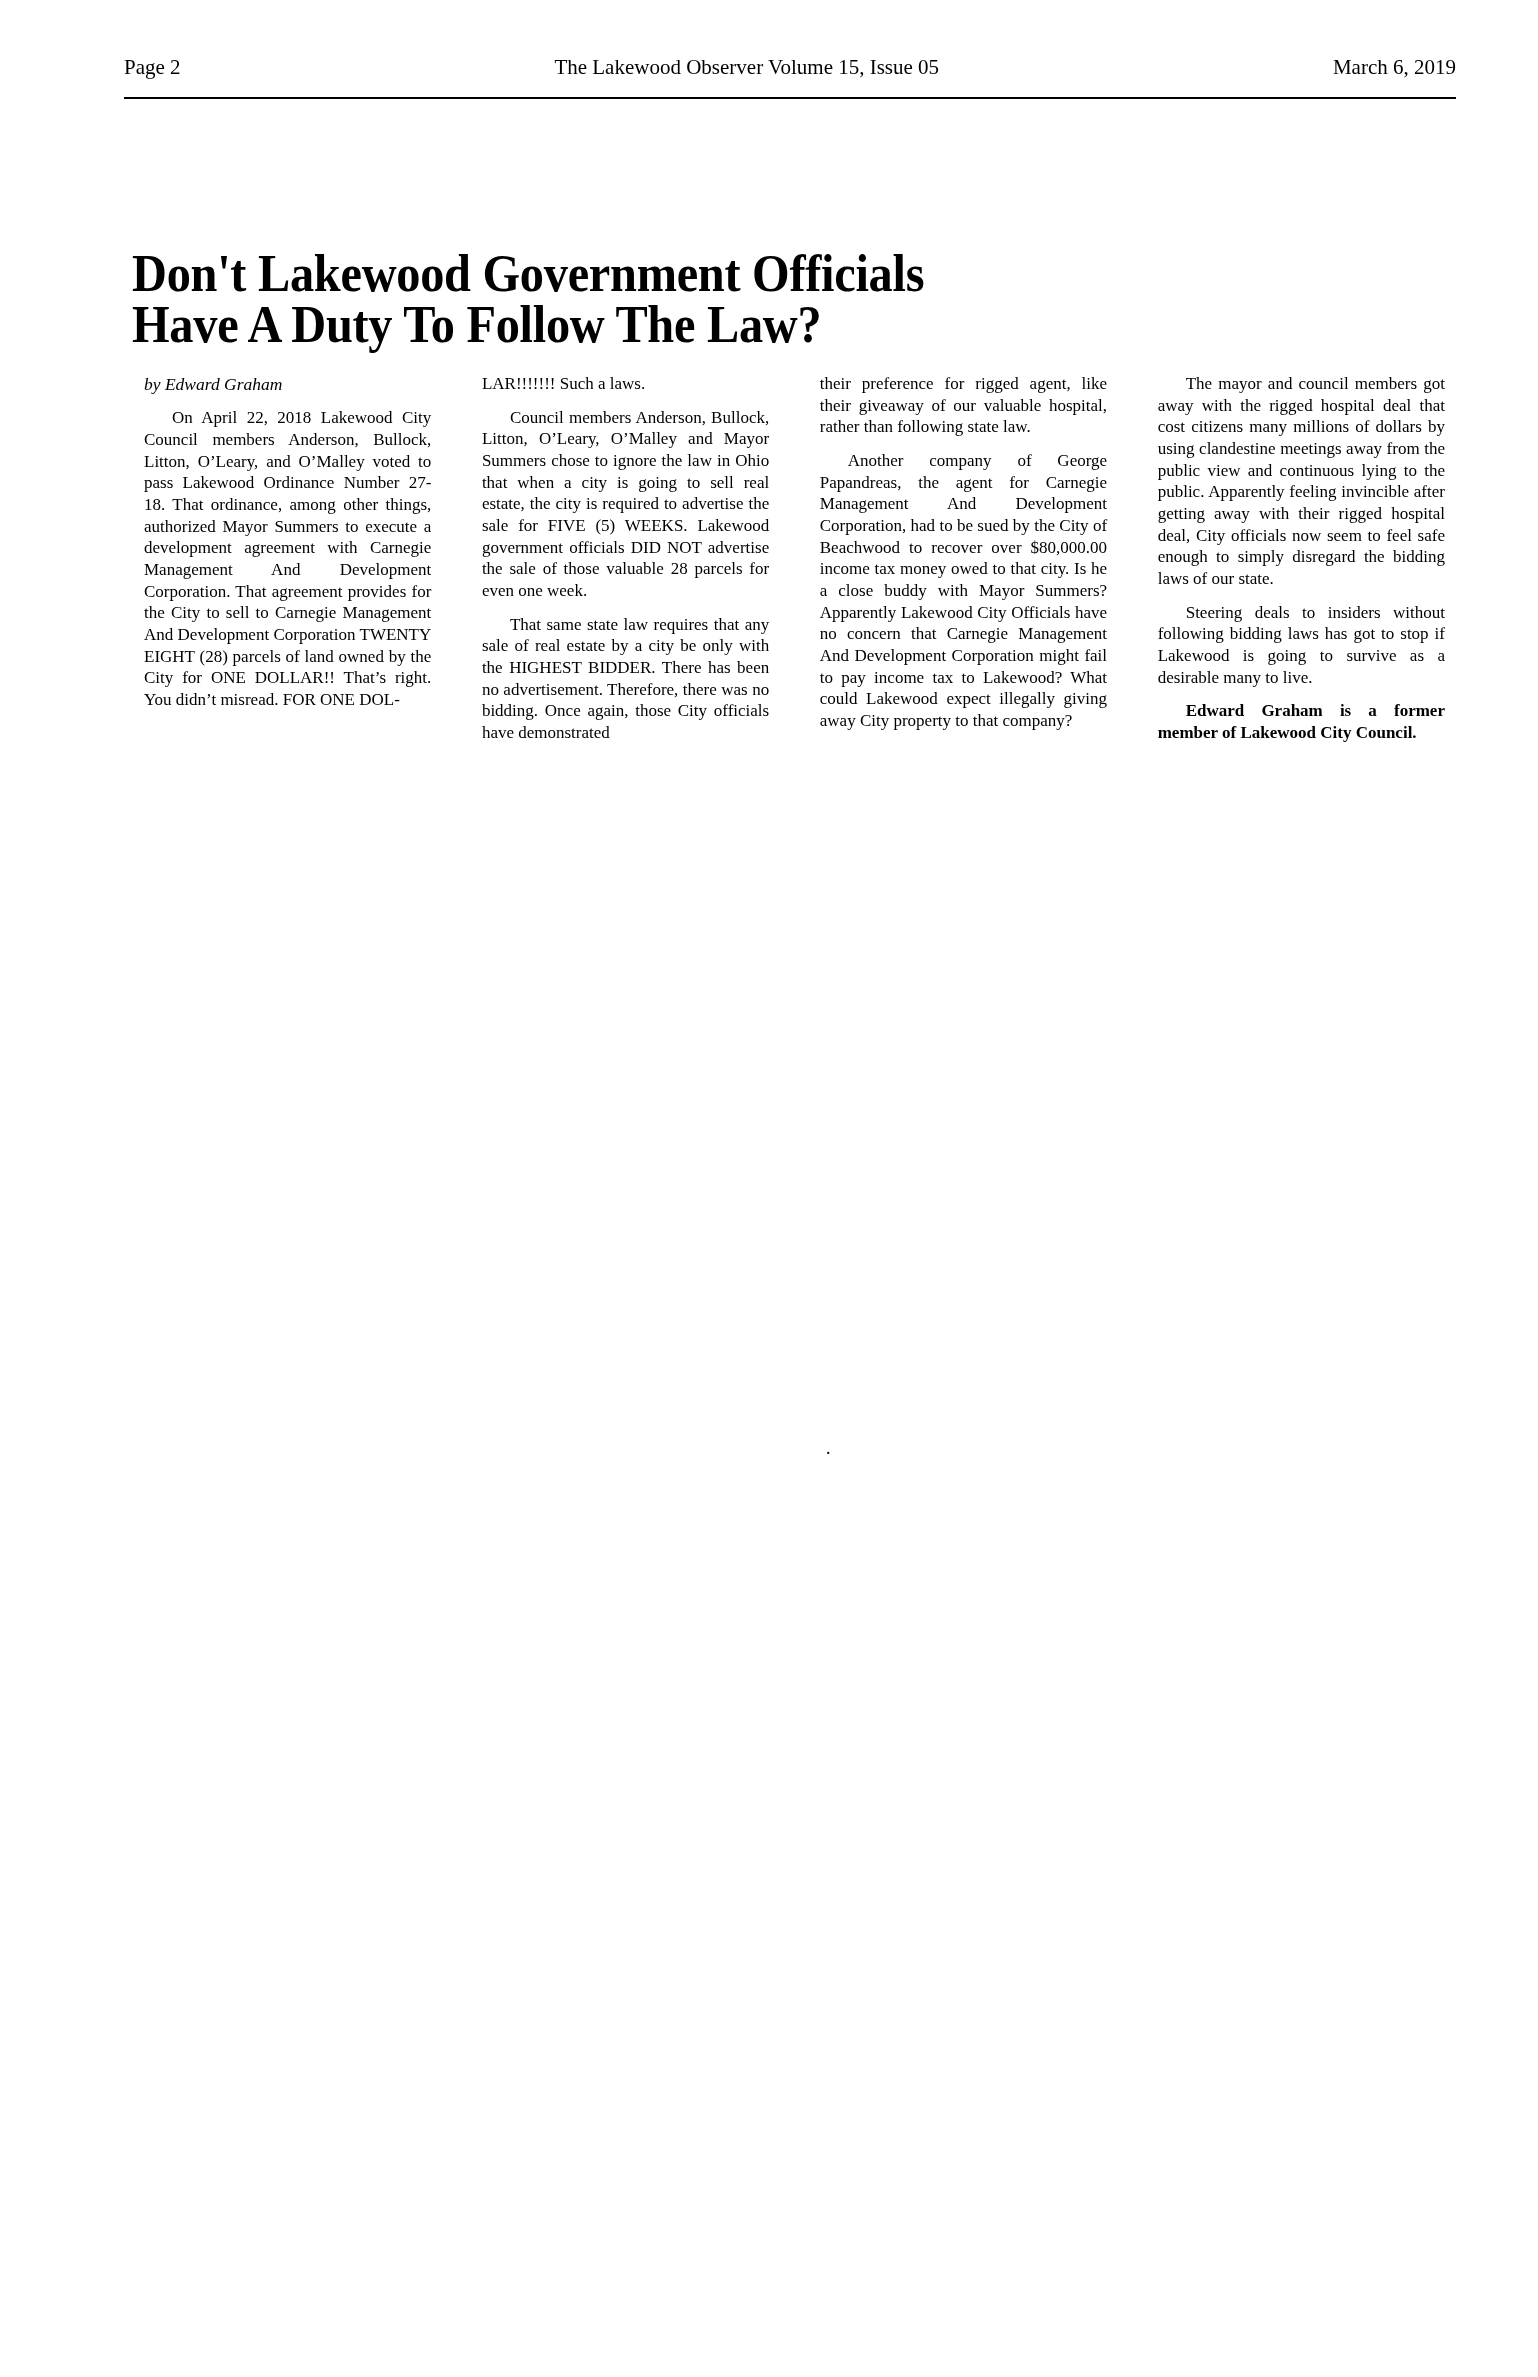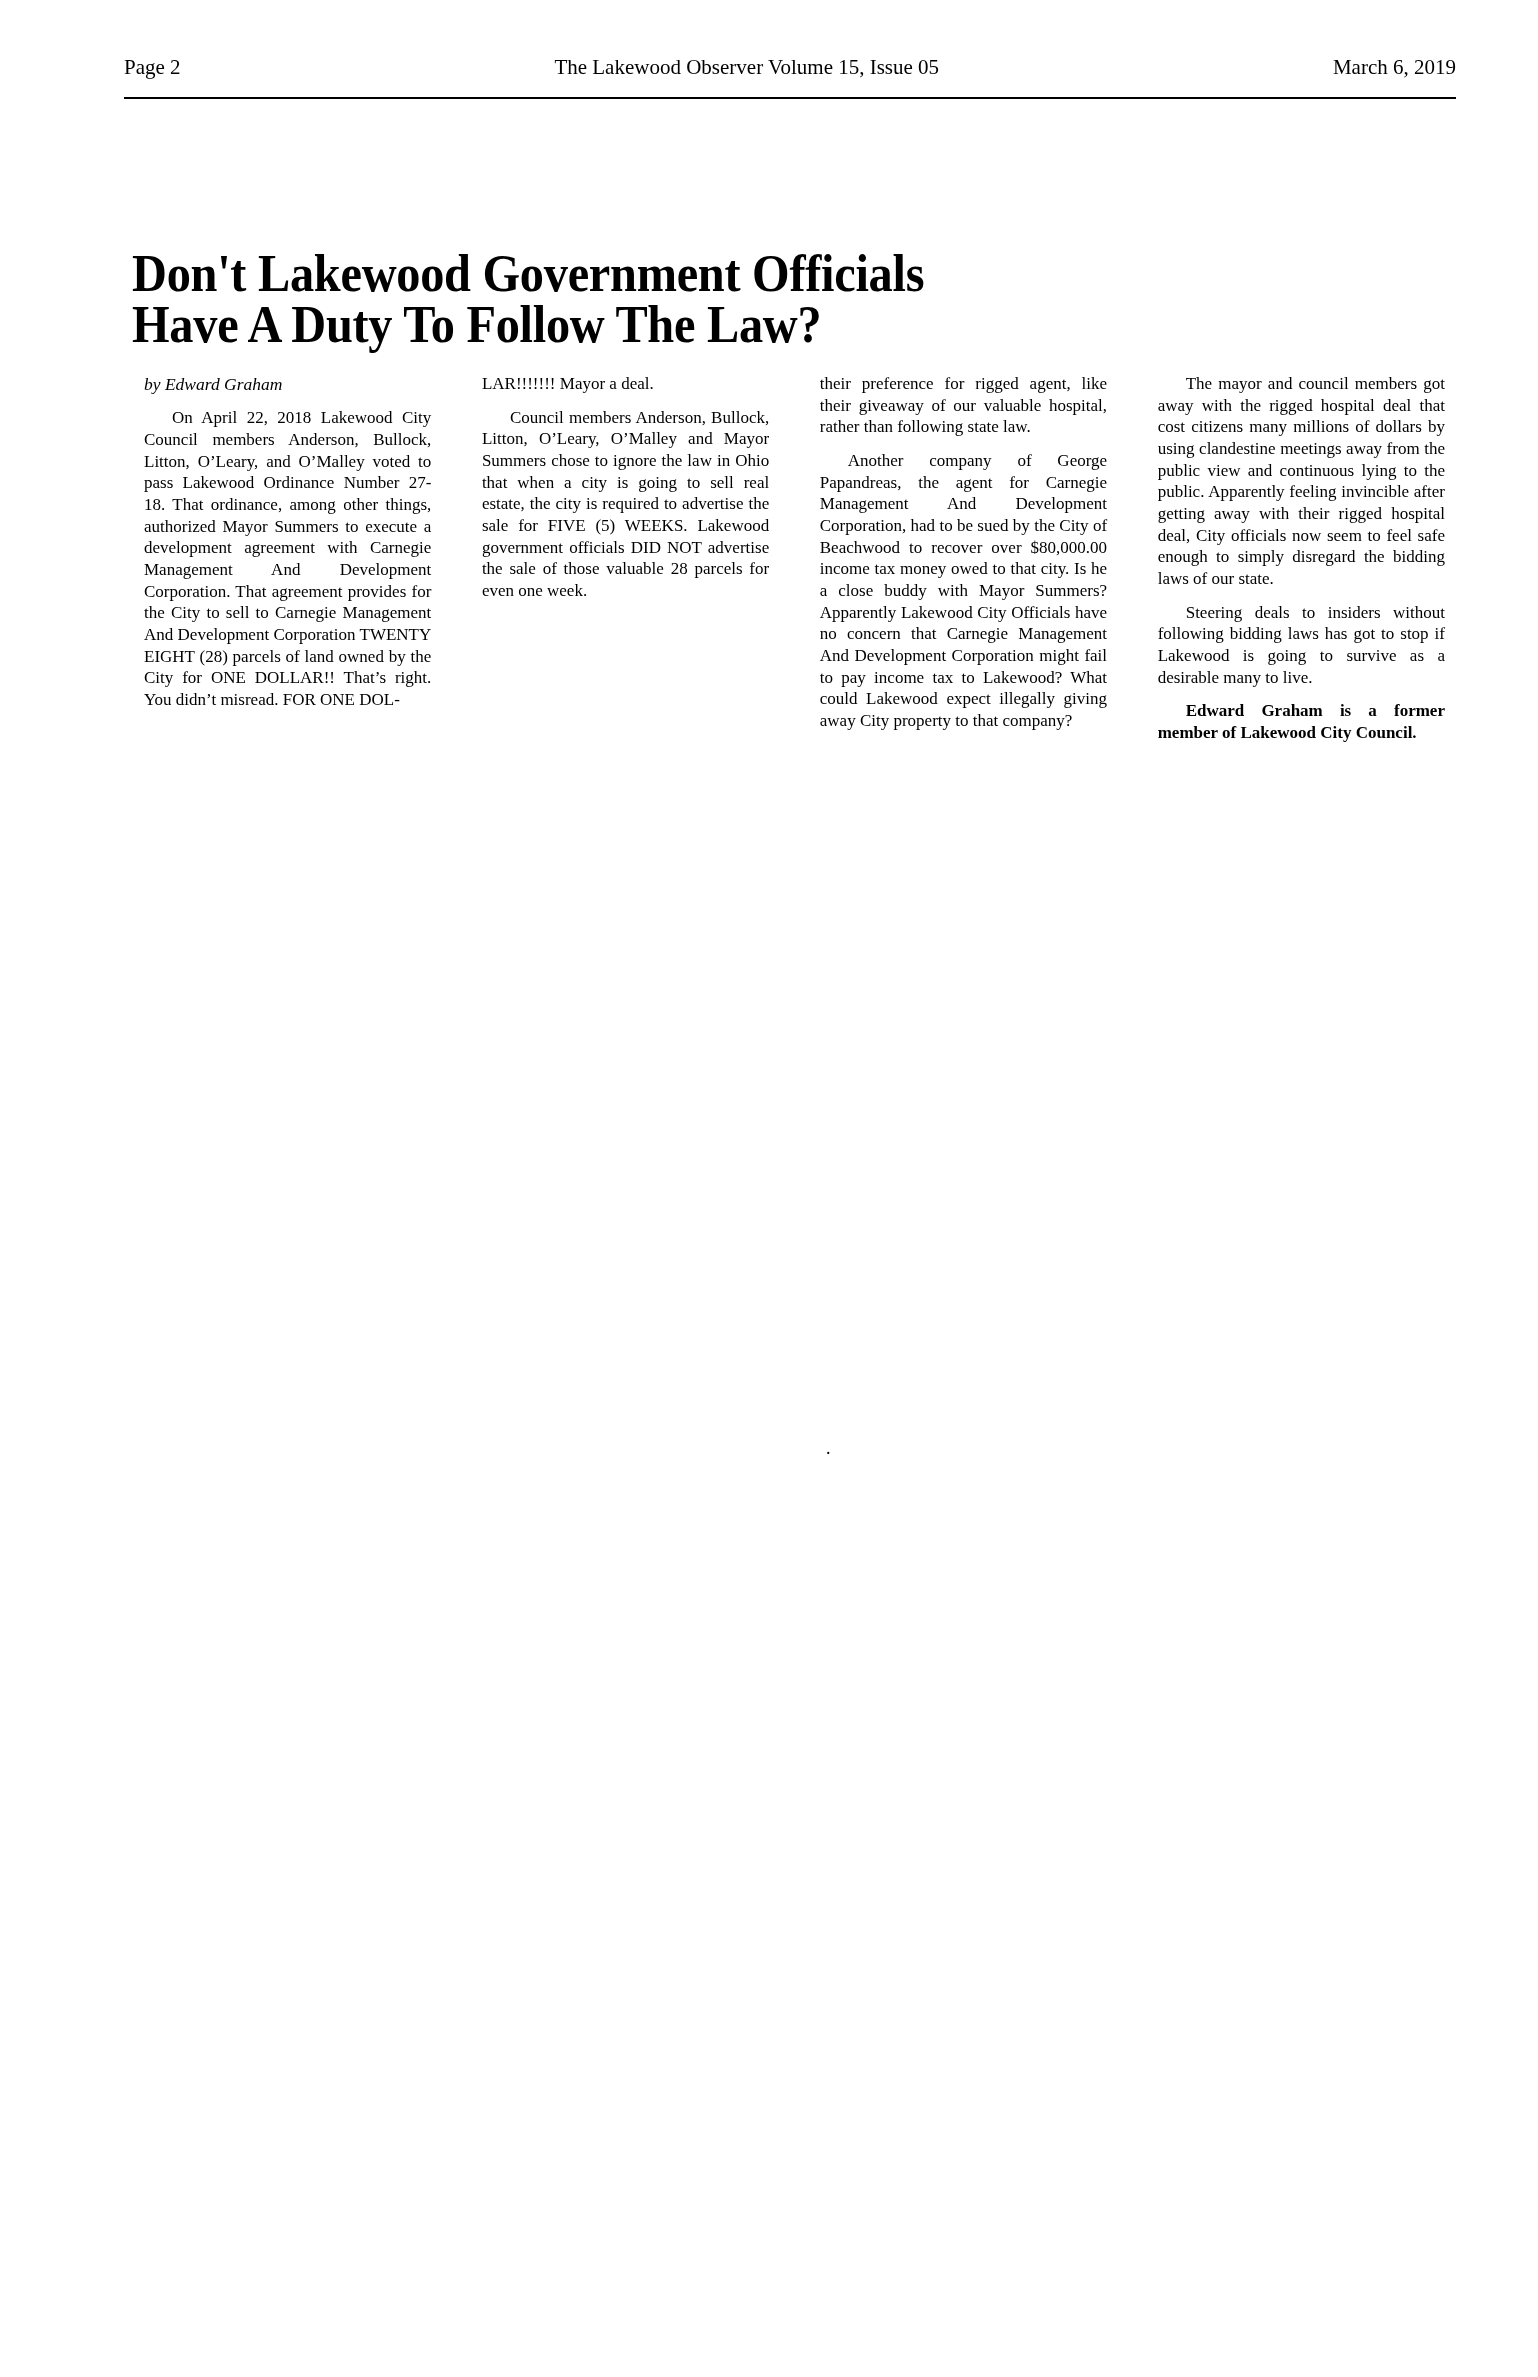--- a/index.html
+++ b/index.html
@@ -164,22 +164,23 @@
   </h1>
 
   <div class="columns">
 
     <div class="col">
       <p class="byline">by Edward Graham</p>
       <p class="indent">On April 22, 2018 Lakewood City Council members Anderson, Bullock, Litton, O’Leary, and O’Malley voted to pass Lakewood Ordinance Number 27-18. That ordinance, among other things, authorized Mayor Summers to execute a development agreement with Carnegie Management And Development Corporation. That agreement provides for the City to sell to Carnegie Management And Development Corporation TWENTY EIGHT (28) parcels of land owned by the City for ONE DOLLAR!! That’s right. You didn’t misread. FOR ONE DOL-</p>
     </div>
 
     <div class="col">
-      <p>LAR!!!!!!! Mayor a deal.</p>
+      <p>LAR!!!!!!! Such a laws.</p>
       <p class="indent">Council members Anderson, Bullock, Litton, O’Leary, O’Malley and Mayor Summers chose to ignore the law in Ohio that when a city is going to sell real estate, the city is required to advertise the sale for FIVE (5) WEEKS. Lakewood government officials DID NOT advertise the sale of those valuable 28 parcels for even one week.</p>
+      <p class="indent">That same state law requires that any sale of real estate by a city be only with the HIGHEST BIDDER. There has been no advertisement. Therefore, there was no bidding. Once again, those City officials have demonstrated</p>
     </div>
 
     <div class="col">
       <p>their preference for rigged agent, like their giveaway of our valuable hospital, rather than following state law.</p>
       <p class="indent">Another company of George Papandreas, the agent for Carnegie Management And Development Corporation, had to be sued by the City of Beachwood to recover over $80,000.00 income tax money owed to that city. Is he a close buddy with Mayor Summers? Apparently Lakewood City Officials have no concern that Carnegie Management And Development Corporation might fail to pay income tax to Lakewood? What could Lakewood expect illegally giving away City property to that company?</p>
     </div>
 
     <div class="col">
       <p class="indent">The mayor and council members got away with the rigged hospital deal that cost citizens many millions of dollars by using clandestine meetings away from the public view and continuous lying to the public. Apparently feeling invincible after getting away with their rigged hospital deal, City officials now seem to feel safe enough to simply disregard the bidding laws of our state.</p>
       <p class="indent">Steering deals to insiders without following bidding laws has got to stop if Lakewood is going to survive as a desirable many to live.</p>

